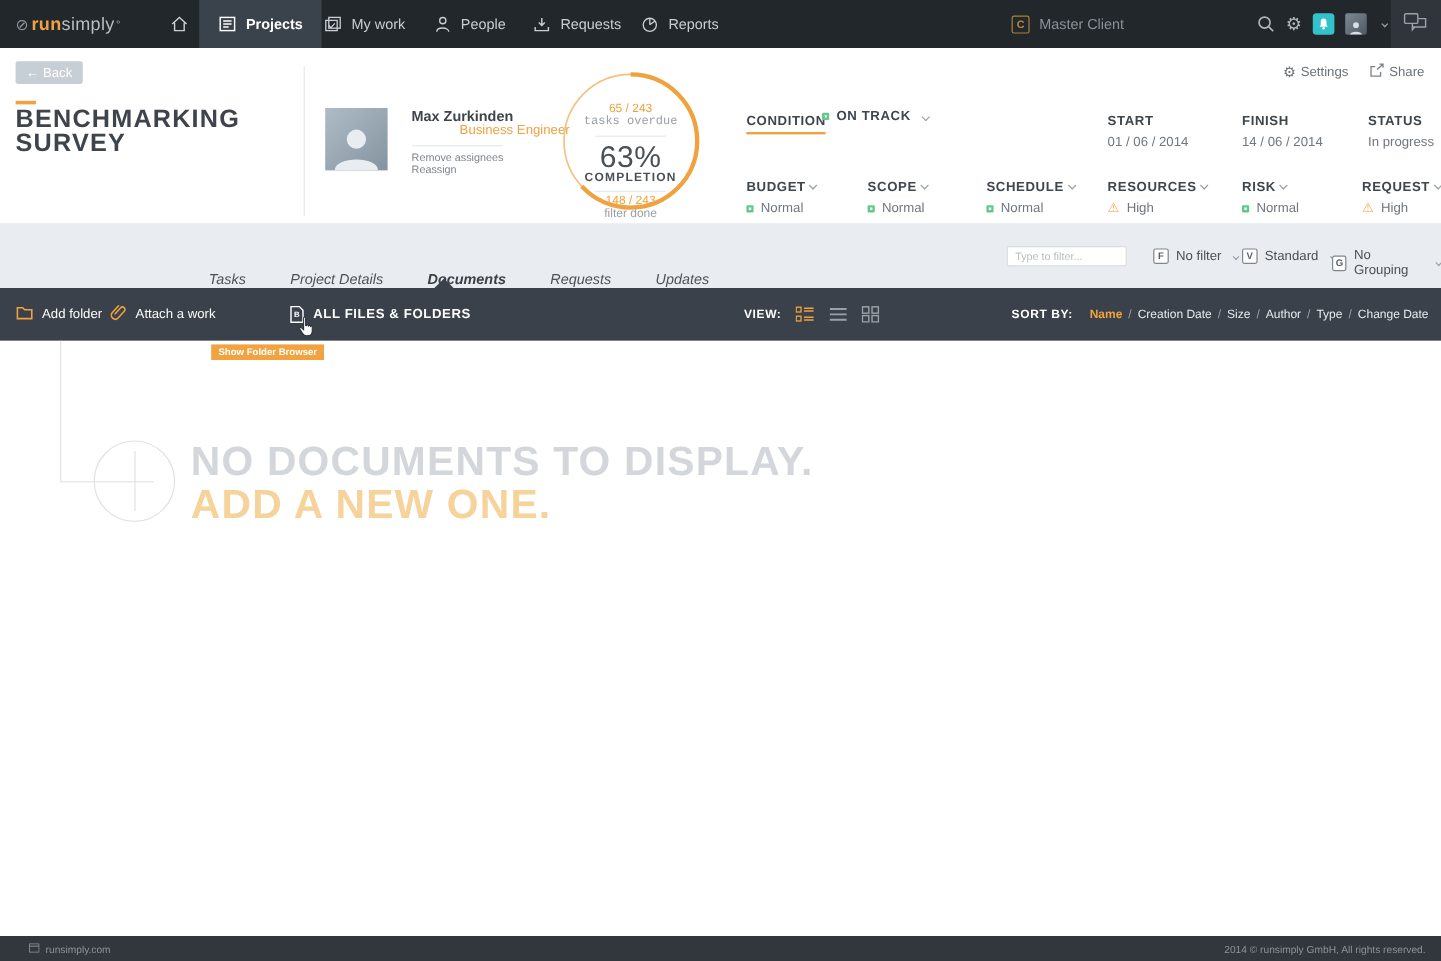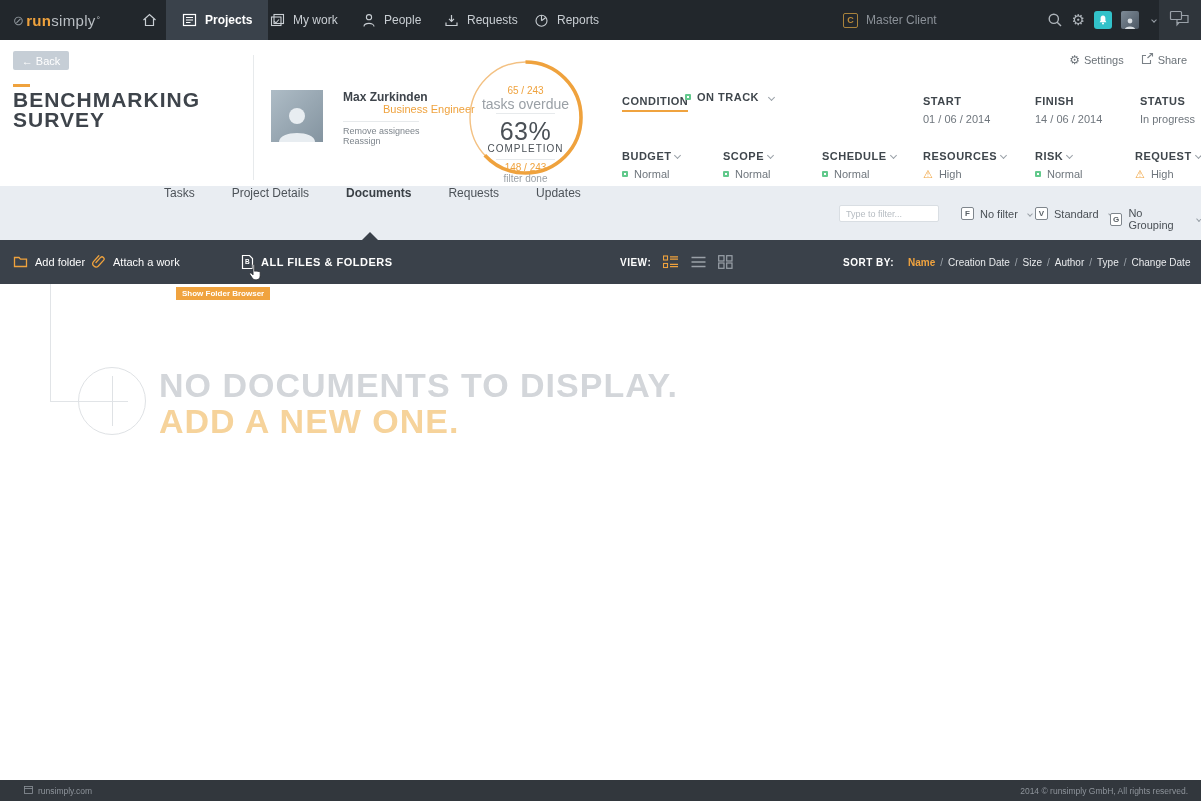--- a/index.html
+++ b/index.html
@@ -44,24 +44,24 @@
   .avatar-lg { position:absolute; left:271px; top:50px; width:52px; height:52px; background:linear-gradient(135deg,#aebcc6,#8494a0); overflow:hidden; }
   .assignee-name { position:absolute; left:343px; top:50px; font-size:12px; font-weight:bold; color:#3e444b; }
   .assignee-role { position:absolute; left:343px; top:63px; font-size:11px; color:#efa23d;margin-left:40px; }
   .assignee-div { position:absolute; left:343px; top:81px; width:76px; height:1px; background:#e7eaec; }
   .assignee-act1 { position:absolute; left:343px; top:86px; font-size:9px; color:#7e858c; cursor:pointer; }
   .assignee-act2 { position:absolute; left:343px; top:96px; font-size:9px; color:#7e858c; cursor:pointer; }
 
   .ring-wrap { position:absolute; left:467px; top:19px; width:117px; height:117px; }
   .ring-inner { position:absolute; left:0; top:0; width:117px; height:117px; text-align:center; }
   .ring-overdue-v { position:absolute; top:26px; width:100%; font-size:10px; color:#efa23d; }
-  .ring-overdue-l { position:absolute; top:37px; width:100%; font-size:14px; color:#9aa0a6; }
+  .ring-overdue-l { position:absolute; top:37px; width:100%; font-size:10px; color:#9aa0a6;font-family:Liberation Mono, monospace; }
   .ring-div1 { position:absolute; top:54px; left:29px; width:59px; height:1px; background:#e7eaec; }
   .ring-pct { position:absolute; top:58px; width:100%; font-size:25px; color:#4a5056; letter-spacing:0.5px; }
-  .ring-pct-l { position:absolute; top:84px; width:100%; font-size:10px; color:#4a5056; letter-spacing:1px; }
+  .ring-pct-l { position:absolute; top:84px; width:100%; font-size:10px; color:#4a5056; letter-spacing:1px;font-weight:bold; }
   .ring-div2 { position:absolute; top:100px; left:29px; width:59px; height:1px; background:#e7eaec; }
   .ring-done-v { position:absolute; top:103px; width:100%; font-size:10px; color:#efa23d; }
   .ring-done-l { position:absolute; top:114px; width:100%; font-size:10px; color:#9aa0a6; }
 
   .hdr-actions { position:absolute; right:14px; top:12px; display:flex; gap:16px; font-size:11px; color:#6b7278; }
   .hdr-actions .act { display:flex; align-items:center; gap:4px; cursor:pointer; }
 
   .slabel { font-size:11px; font-weight:bold; color:#3f464c; letter-spacing:0.5px; }
   .svalue { font-size:11px; color:#6f767d; }
   .cond { position:absolute; left:622px; top:51px; }
@@ -69,21 +69,21 @@
   .cond-val { position:absolute; left:685px; top:51px; display:flex; align-items:center; gap:6px; cursor:pointer; }
   .sq-ok { width:6px; height:6px; border:2px solid #62c98c; display:inline-block; border-radius:1px; }
   .warn { color:#f0a33f; font-size:11px; line-height:10px; }
   .datecol { position:absolute; top:51px; }
   .datecol .svalue { display:block; margin-top:4px; }
   .metric { position:absolute; top:106px; cursor:pointer; }
   .metric .mval { display:flex; align-items:center; gap:6px; margin-top:4px; }
 
   
   .tabbar { position:absolute; left:0; top:186px; width:1201px; height:54px; background:#e9edf2; }
-  .tabs { position:absolute; left:164px; top:0; height:54px; display:flex; align-items:flex-start; gap:37px; }
+  .tabs { position:absolute; left:174px; top:0; height:54px; display:flex; align-items:flex-end; gap:37px;font-style:italic; }
   .tab { font-size:12px; color:#4c5258; cursor:pointer; }
   .tab.active { font-weight:bold; color:#3a4046; }
   .filter-input { position:absolute; left:839px; top:19px; width:100px; height:17px; border:1px solid #d9dee3; border-radius:2px; background:#fff; font-size:9px; color:#5a6167; padding:0 6px; font-family:"Liberation Sans", sans-serif; }
   .filter-input::placeholder { color:#b6bcc2; }
   .dropdown { position:absolute; top:21px; display:flex; align-items:center; gap:6px; font-size:11px; color:#4a5056; cursor:pointer; }
   .keybox { width:13px; height:13px; border:1px solid #7f868d; border-radius:2px; font-size:8px; font-weight:bold; color:#5a6167; display:flex; align-items:center; justify-content:center; background:#fff; }
   .dd-f { left:961px; } .dd-v { left:1035px; } .dd-g { left:1110px; }
 
   
   .toolbar { position:absolute; left:0; top:240px; width:1201px; height:44px; background:#3a414a; color:#fff; }

